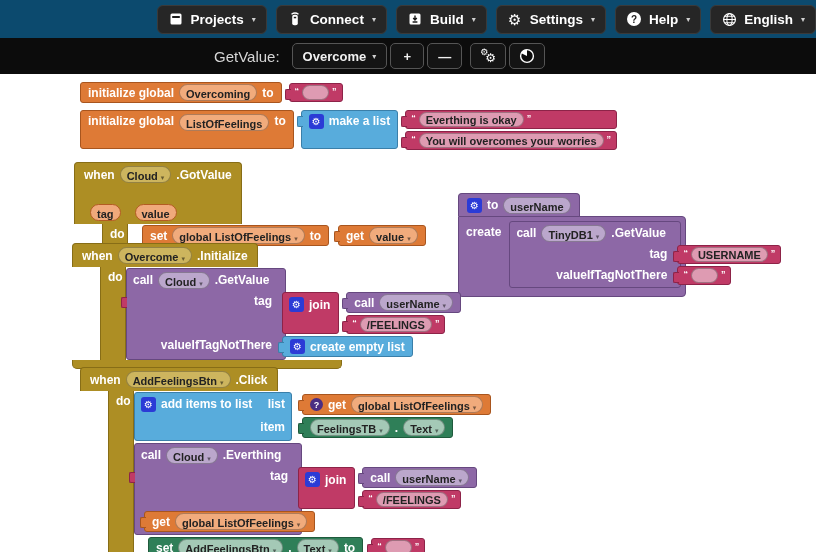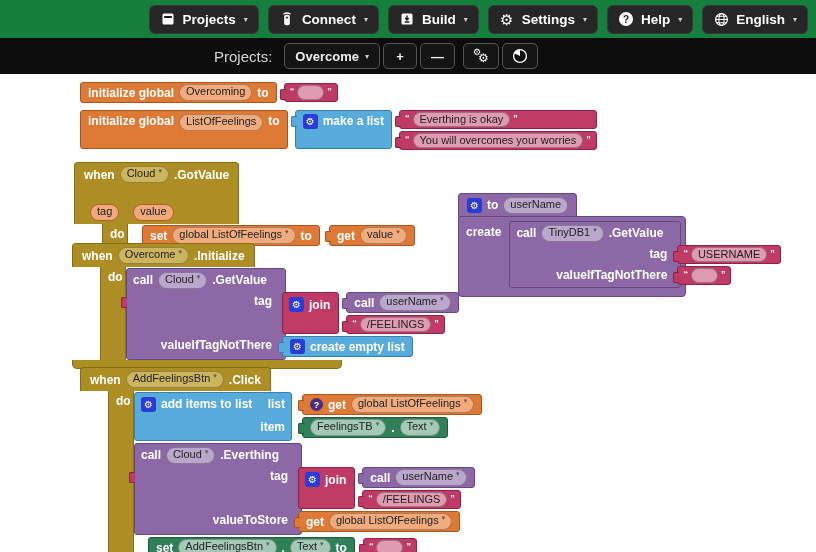--- a/index.html
+++ b/index.html
@@ -1,21 +1,21 @@
 <!DOCTYPE html>
 <html><head>
 <meta charset="utf-8">
 <style>
   html,body{margin:0;padding:0;}
   body{width:816px;height:552px;position:relative;overflow:hidden;
        font-family:"Liberation Sans","DejaVu Sans",sans-serif;background:#fff;}
 
   
-  .topbar{position:absolute;left:0;top:0;width:816px;height:38px;background:#15803d;
-          display:flex;align-items:center;justify-content:flex-end;gap:9px;padding-right:8px;box-sizing:border-box;}
+  .topbar{position:absolute;left:0;top:0;width:816px;height:38px;background:#0c4a6e;
+          display:flex;align-items:center;justify-content:flex-end;gap:9px;box-sizing:border-box;}
   .menu-btn{display:flex;align-items:center;gap:7px;background:#262626;border:1px solid #3a3a3a;
             border-radius:6px;height:27px;padding:0 10px;color:#fff;font-size:13.5px;font-weight:700;cursor:pointer;}
   .menu-caret{font-size:8px;color:#cfcfcf;margin-left:1px;}
   .ico{width:16px;height:16px;display:flex;align-items:center;justify-content:center;flex:0 0 auto;}
   .gear-glyph{color:#fff;font-size:15px;line-height:1;}
   .help-circ{width:14px;height:14px;border-radius:50%;background:#fff;color:#1b1b1b;
              font-size:10px;font-weight:700;display:flex;align-items:center;justify-content:center;}
 
   
   .screensbar{position:absolute;left:0;top:38px;width:816px;height:36px;background:#0c0c0c;
@@ -43,22 +43,22 @@
   .c-blue   {--c:#58acdc;--cb:#3a7fa9;--cf:#a9d6ef;}
   .c-purple {--c:#8d68a6;--cb:#66487f;--cf:#bba7cc;}
   .c-green  {--c:#2f7f58;--cb:#1f5a3c;--cf:#a4c9b6;}
 
   .blk{position:relative;background:var(--c);border:1px solid var(--cb);border-radius:3px;
        color:#fff;font-size:12px;font-weight:700;display:inline-flex;align-items:center;
        gap:5px;height:21px;padding:0 7px;box-sizing:border-box;white-space:nowrap;}
   .plug::before{content:"";position:absolute;left:-5px;top:5px;width:5px;height:9px;
                 background:var(--c);border:1px solid var(--cb);border-right:none;border-radius:2px 0 0 2px;}
   .pill{background:var(--cf);border:1px solid rgba(0,0,0,.28);color:#222;border-radius:9px;
-        height:15px;padding:0 6px;display:inline-flex;align-items:flex-start;gap:3px;
-        font-size:11px;font-weight:400;white-space:nowrap;}
+        height:15px;padding:0 6px;display:inline-flex;align-items:flex-end;gap:3px;
+        font-size:11px;font-weight:700;white-space:nowrap;}
   .pill .dd{font-size:7px;color:rgba(0,0,0,.5);}
   .pill-orange{background:#f0a97b;border:1px solid #b35c22;}
   .gearbadge{width:15px;height:15px;border-radius:3px;background:#2b3bd6;color:#fff;
              display:inline-flex;align-items:center;justify-content:center;font-size:10px;flex:0 0 auto;}
   .qbadge{width:13px;height:13px;border-radius:50%;background:#4b2d82;color:#fff;font-size:9px;
           font-weight:700;display:inline-flex;align-items:center;justify-content:center;flex:0 0 auto;}
   .str{height:19px;gap:3px;padding:0 5px;}
   .str .q{font-size:9px;align-self:flex-start;margin-top:2px;}
   .str .pill{min-width:13px;min-height:13px;height:13px;}
   .abs{position:absolute;}
@@ -159,21 +159,21 @@
           <ellipse cx="8" cy="8" rx="2.8" ry="6.3" stroke="#fff" stroke-width="1.1" fill="none"></ellipse>
           <path d="M1.7 8h12.6M2.6 4.6h10.8M2.6 11.4h10.8" stroke="#fff" stroke-width="1.1"></path>
         </svg>
     </span>
     <span>English</span>
     <span class="menu-caret">▾</span>
   </div>
 </div>
 
 <div class="screensbar">
-  <span class="screens-label">Projects:</span>
+  <span class="screens-label">GetValue:</span>
   <div class="sbtn">
     <span>Overcome</span>
     <span class="menu-caret">▾</span>
   </div>
   <div class="sbtn">+</div>
   <div class="sbtn">—</div>
   <div class="gap8"></div>
   <div class="sbtn sbtn-icon">
     <span class="gearpair">
         <span class="g1">⚙</span>
@@ -453,21 +453,20 @@
                 </div>
                 <div class="blk c-magenta str plug">
                   <span class="q">“</span>
                   <span class="pill">/FEELINGS</span>
                   <span class="q">”</span>
                 </div>
               </div>
             </div>
           </div>
           <div class="crow">
-            <span class="clabel">valueToStore</span>
             <div class="attach blk c-orange plug">
               <span>get</span>
               <span class="pill">
                   <span>global ListOfFeelings</span>
                   <span class="dd">▾</span>
                 </span>
             </div>
           </div>
         </div>
 

